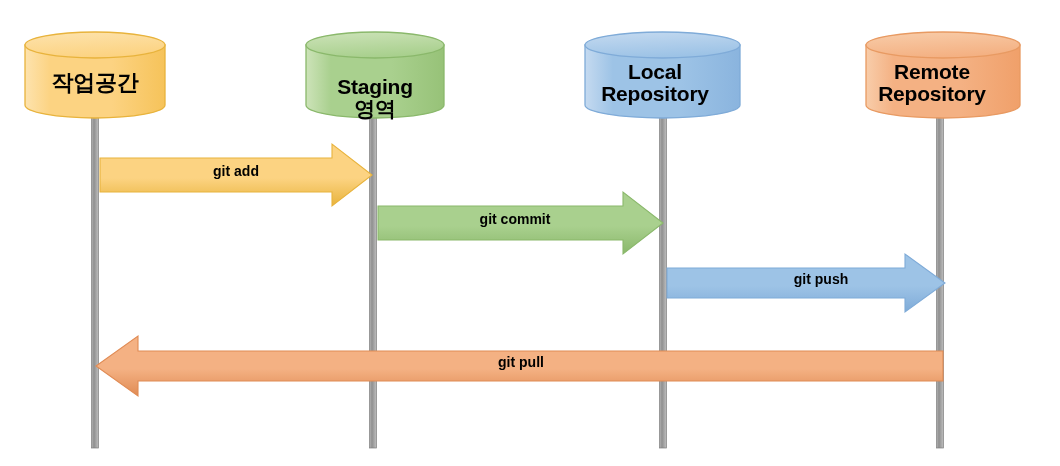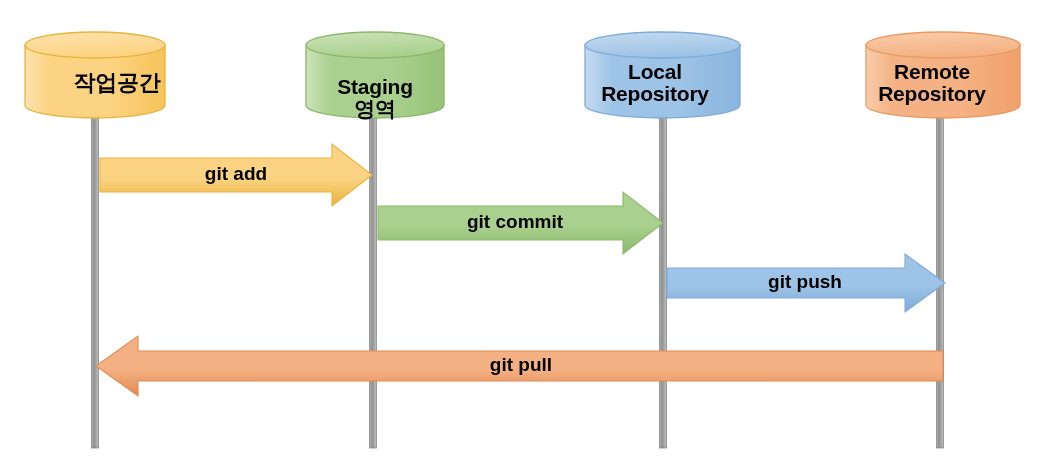--- a/index.html
+++ b/index.html
@@ -30,31 +30,30 @@
     text-align: center;
     font-weight: bold;
     color: #000000;
     line-height: 1.06;
     letter-spacing: -0.2px;
     white-space: pre-line;
     pointer-events: none;
   }
   .node-label.one-line {
     font-size: 22px;
-    padding-left: 22px;
   }
   .node-label.two-line {
     font-size: 21px;
   }
   .arrow-label {
     position: absolute;
     text-align: center;
     font-weight: bold;
     color: #000000;
-    font-size: 19px;
+    font-size: 14px;
     white-space: nowrap;
     pointer-events: none;
   }
 </style>
 </head>
 <body>
 
 <div id="diagram-canvas">
   <svg id="diagram-svg" viewBox="0 0 1060 466" xmlns="http://www.w3.org/2000/svg">
     <defs>
@@ -159,21 +158,21 @@
         </g>
         <g>
           <path d="M 866 45 L 866 105 A 77 13 0 0 0 1020 105 L 1020 45 Z" fill="url(#bodygrad-remote-repository)" stroke="#e89a62" stroke-width="1.3"></path>
           <ellipse cx="943" cy="45" rx="77" ry="13" fill="url(#topgrad-remote-repository)" stroke="#e89a62" stroke-width="1.3"></ellipse>
         </g>
       </g>
   </svg>
   <div id="labels-layer">
       <div class="arrow-label" style="left: 0px; top: 163px; width: auto; text-align: left; transform: translateX(236px) translateX(-50%); display: inline-block;">git add</div>
       <div class="arrow-label" style="left: 0px; top: 211px; width: auto; text-align: right; transform: translateX(515px) translateX(-50%); display: inline-block;">git commit</div>
-      <div class="arrow-label" style="left: 0px; top: 271px; width: auto; text-align: center; transform: translateX(805px) translateX(-50%); display: inline-block;">git push</div>
+      <div class="arrow-label" style="left: 16px; top: 271px; width: auto; text-align: center; transform: translateX(805px) translateX(-50%); display: inline-block;">git push</div>
       <div class="arrow-label" style="left: 0px; top: 354px; width: auto; text-align: right; transform: translateX(521px) translateX(-50%); display: inline-block;">git pull</div>
       <div class="node-label one-line" style="left: 25px; width: 140px; top: 70.5px;">작업공간</div>
       <div class="node-label two-line" style="left: 306px; width: 138px; top: 76px;">Staging
 영역</div>
       <div class="node-label two-line" style="left: 585px; width: 140px; top: 60.5px;">Local
 Repository</div>
       <div class="node-label two-line" style="left: 866px; width: 132px; top: 60.5px;">Remote
 Repository</div>
     </div>
 </div>

